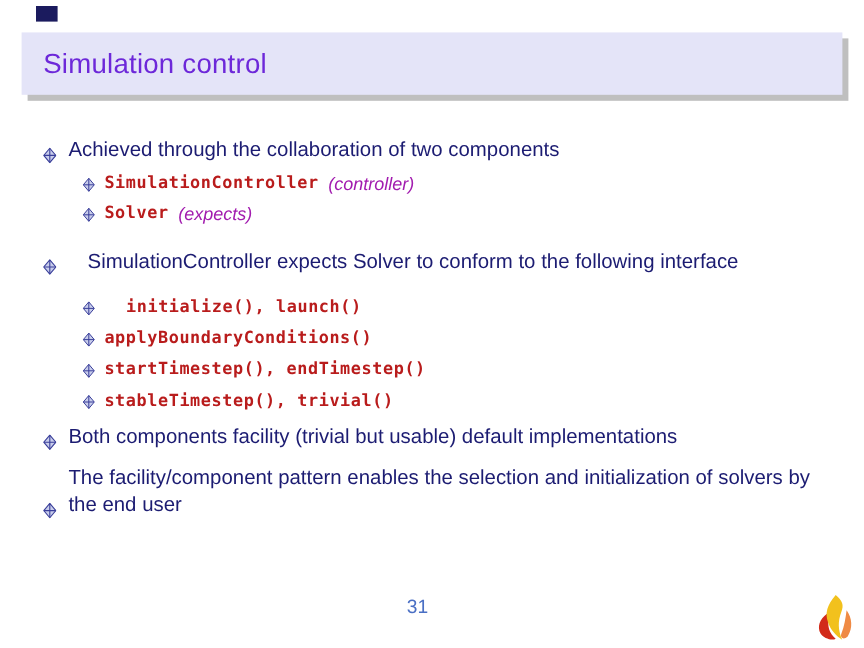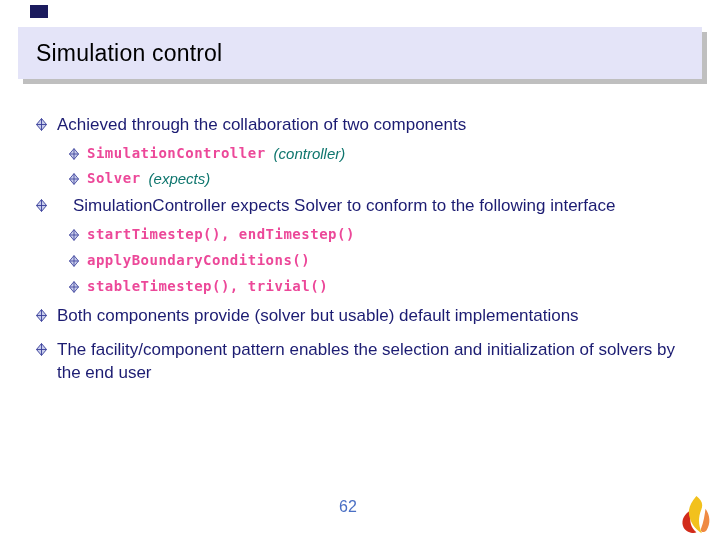--- a/index.html
+++ b/index.html
@@ -12,43 +12,43 @@
     position:absolute; left:30px; top:5px; width:18px; height:13px;
     background:#1b1b5e;
   }
   .header {
     position:absolute; left:18px; top:27px; width:684px; height:52px;
     background:#e4e4f8;
     box-shadow:5px 5px 0 rgba(148,148,148,0.6);
     display:flex; align-items:center; padding-left:18px;
   }
   .header-title {
-    font-size:23px; color:#000000; letter-spacing:0.2px;
+    font-size:23px; color:#6d28d9; letter-spacing:0.2px;
   }
   .content {
     position:absolute; left:36px; top:113px; width:676px;
     color:#1c1c72;
   }
   .l1 {
-    display:flex; align-items:flex-start; gap:10px;
+    display:flex; align-items:flex-end; gap:10px;
     font-size:17px; line-height:23px;
   }
   .l1 .txt { max-width:645px; }
   .l2 {
     display:flex; align-items:center; gap:8px;
     margin-left:33px; line-height:17px;
   }
   .bullet1 { width:11px; height:13px; flex:none; margin-top:5px; }
   .bullet2 { width:10px; height:12px; flex:none; margin-top:1px; }
   .code {
     font-family:"DejaVu Sans Mono", monospace; font-weight:700;
-    font-size:14px; letter-spacing:0.5px; color:#ec4899;text-align:right;
+    font-size:14px; letter-spacing:0.5px; color:#b91c1c;text-align:right;
   }
-  .note, .prefix { font-style:italic; font-size:15px; color:#0f766e; }
-  .mt9 { margin-top:9px; } .mt8 { margin-top:8px; } .mt7 { margin-top:7px;gap:26px; }
+  .note, .prefix { font-style:italic; font-size:15px; color:#a21caf; }
+  .mt9 { margin-top:9px; } .mt8 { margin-top:8px; } .mt7 { margin-top:19px;gap:26px; }
   .mt5 { margin-top:11px; }
   .page-number {
     position:absolute; left:339px; top:498px;
     font-size:16px; color:#4a6fc4;
   }
   .logo {
     position:absolute; right:8px; bottom:5px; width:33px; height:40px;
   }
 </style>
 </head>
@@ -89,63 +89,70 @@
   </div>
 
   <div class="l1 mt7">
     <svg class="bullet1" viewBox="0 0 12 14">
       <path d="M6 0.5 L11.5 7 L6 13.5 L0.5 7 Z" fill="#c8cdeb" stroke="#3a3f9a" stroke-width="1"></path>
       <path d="M6 0.5 V13.5 M0.5 7 H11.5" stroke="#3a3f9a" stroke-width="1" fill="none"></path>
     </svg>
     <span class="txt">SimulationController expects Solver to conform to the following interface</span>
   </div>
 
-
-  <div class="l2 mt9">
+  <div class="l2 mt7">
     <svg class="bullet2" viewBox="0 0 12 14">
       <path d="M6 0.5 L11.5 7 L6 13.5 L0.5 7 Z" fill="#c8cdeb" stroke="#3a3f9a" stroke-width="1"></path>
       <path d="M6 0.5 V13.5 M0.5 7 H11.5" stroke="#3a3f9a" stroke-width="1" fill="none"></path>
     </svg>
-    <span class="code">startTimestep(), endTimestep()</span>
+    <span class="code">initialize(), launch()</span>
   </div>
 
   <div class="l2 mt9">
     <svg class="bullet2" viewBox="0 0 12 14">
       <path d="M6 0.5 L11.5 7 L6 13.5 L0.5 7 Z" fill="#c8cdeb" stroke="#3a3f9a" stroke-width="1"></path>
       <path d="M6 0.5 V13.5 M0.5 7 H11.5" stroke="#3a3f9a" stroke-width="1" fill="none"></path>
     </svg>
     <span class="code">applyBoundaryConditions()</span>
+  </div>
+
+  <div class="l2 mt9">
+    <svg class="bullet2" viewBox="0 0 12 14">
+      <path d="M6 0.5 L11.5 7 L6 13.5 L0.5 7 Z" fill="#c8cdeb" stroke="#3a3f9a" stroke-width="1"></path>
+      <path d="M6 0.5 V13.5 M0.5 7 H11.5" stroke="#3a3f9a" stroke-width="1" fill="none"></path>
+    </svg>
+    <span class="code">startTimestep(), endTimestep()</span>
   </div>
 
   <div class="l2 mt9">
     <svg class="bullet2" viewBox="0 0 12 14">
       <path d="M6 0.5 L11.5 7 L6 13.5 L0.5 7 Z" fill="#c8cdeb" stroke="#3a3f9a" stroke-width="1"></path>
       <path d="M6 0.5 V13.5 M0.5 7 H11.5" stroke="#3a3f9a" stroke-width="1" fill="none"></path>
     </svg>
     <span class="code">stableTimestep(), trivial()</span>
   </div>
 
 
   <div class="l1 mt9">
     <svg class="bullet1" viewBox="0 0 12 14">
       <path d="M6 0.5 L11.5 7 L6 13.5 L0.5 7 Z" fill="#c8cdeb" stroke="#3a3f9a" stroke-width="1"></path>
       <path d="M6 0.5 V13.5 M0.5 7 H11.5" stroke="#3a3f9a" stroke-width="1" fill="none"></path>
     </svg>
-    <span class="txt">Both components provide (solver but usable) default implementations</span>
+    <span class="txt">Both components facility (trivial but usable) default implementations</span>
   </div>
 
   <div class="l1 mt5">
     <svg class="bullet1" viewBox="0 0 12 14">
       <path d="M6 0.5 L11.5 7 L6 13.5 L0.5 7 Z" fill="#c8cdeb" stroke="#3a3f9a" stroke-width="1"></path>
       <path d="M6 0.5 V13.5 M0.5 7 H11.5" stroke="#3a3f9a" stroke-width="1" fill="none"></path>
     </svg>
     <span class="txt">The facility/component pattern enables the selection and initialization of solvers by the end user</span>
   </div>
 
 </div>
 
-<div class="page-number">62</div>
+<div class="page-number">31</div>
 
 <svg class="logo" viewBox="0 0 36 44">
   <path d="M11 18 C4 23 2 30 5 36 C8 41 16 43 19 41 C13 36 11 29 13 22 Z" fill="#d22b1a"></path>
   <path d="M29 15 C34 22 35 31 30 39 C27 42 23 41 24 37 C27 30 28 22 29 15 Z" fill="#ef8a44"></path>
   <path d="M19 1 C11 10 9 18 12 26 C14 33 20 39 25 42 C21 33 21 25 24 17 C27 10 25 6 19 1 Z" fill="#f2c11d"></path>
 </svg>
 
 </body></html>

